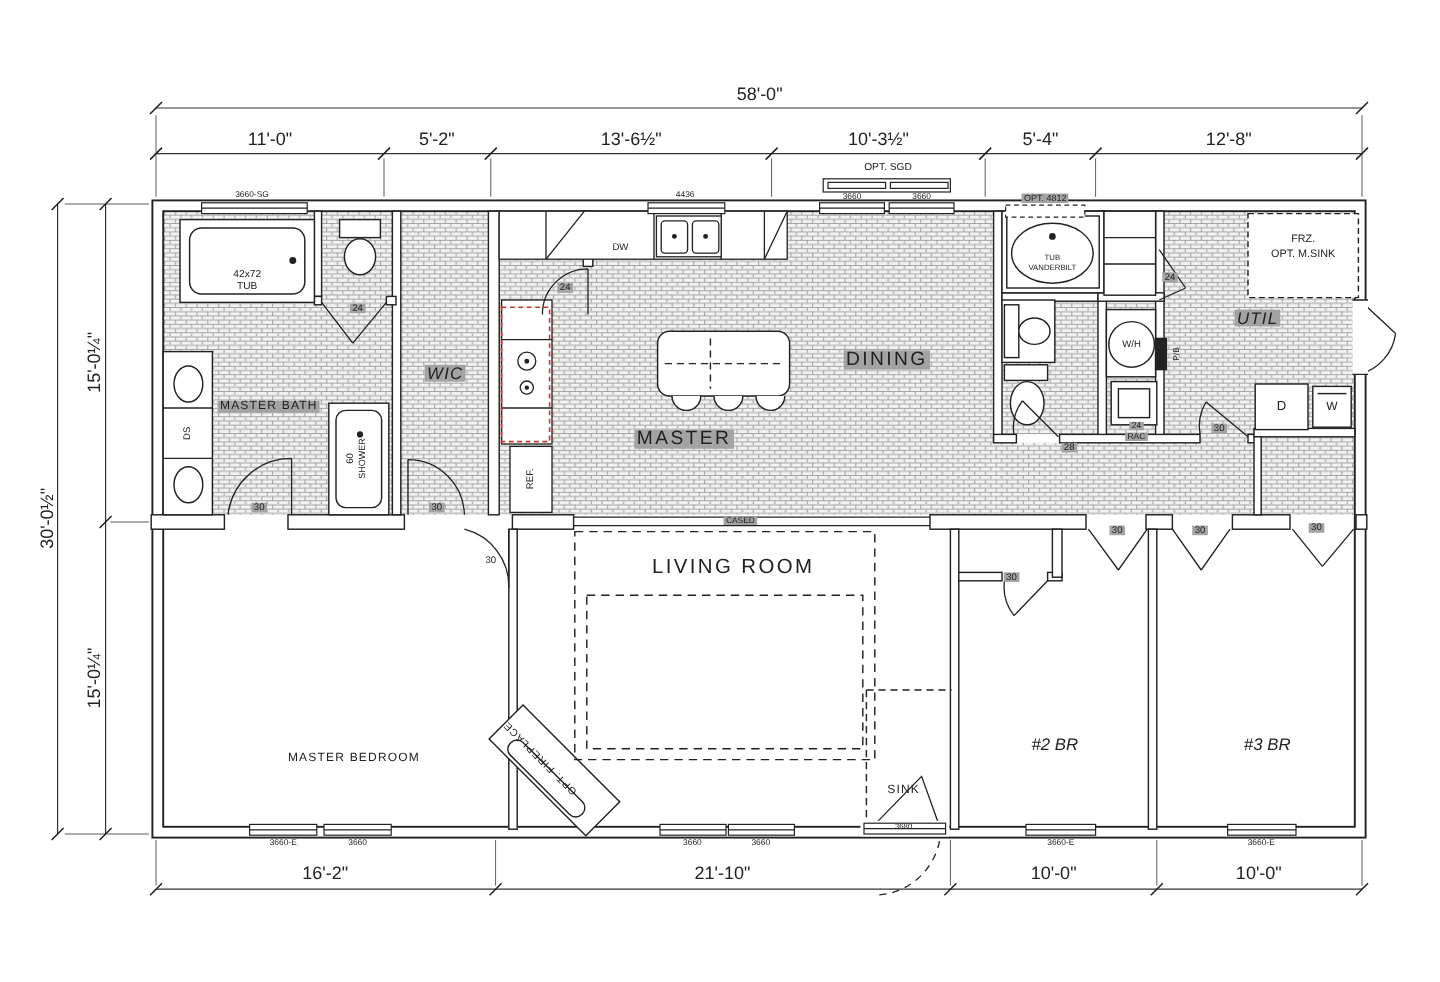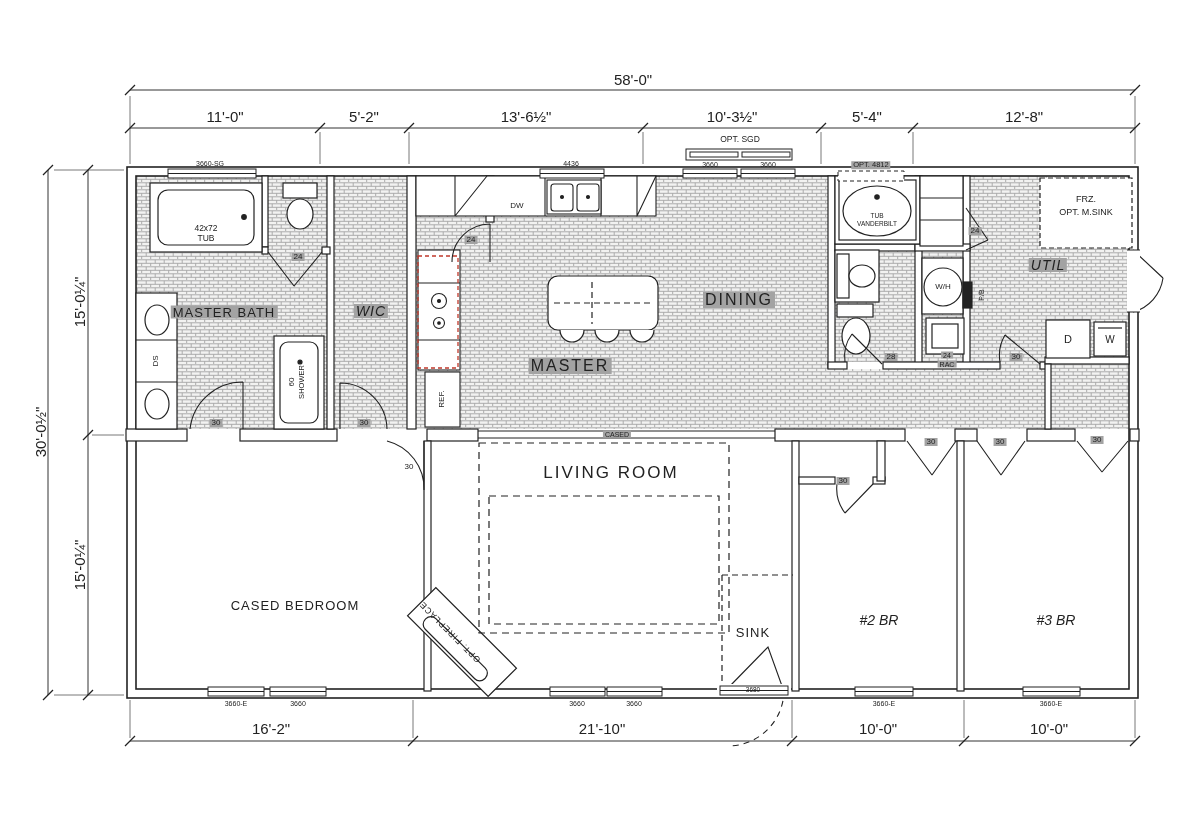--- a/index.html
+++ b/index.html
@@ -5,21 +5,21 @@
   html,body{margin:0;padding:0;background:#fff;}
   #plan{position:relative;width:1200px;height:818px;background:#fff;overflow:hidden;
         font-family:"Liberation Sans",sans-serif;color:#222;}
   #plan svg{position:absolute;left:0;top:0;}
   .lb{position:absolute;transform:translate(-50%,-50%);white-space:nowrap;color:#222;line-height:1;}
   .r90{transform:translate(-50%,-50%) rotate(-90deg);}
   .r225{transform:translate(-50%,-50%) rotate(225deg);}
   .wb{background:#a3a3a3;padding:0 2px;}
   .fs6{font-size:6.5px;} .fs7{font-size:7px;} .fs75{font-size:7.5px;} .fs8{font-size:8px;}
   .fs85{font-size:8.5px;} .fs9{font-size:9px;} .fs10{font-size:10px;} .fs11{font-size:11px;}
-  .fs12{font-size:13px;} .fs14{font-size:14px;font-style:italic;} .fs15{font-size:15px;}
+  .fs12{font-size:10px;margin-top:27px;} .fs14{font-size:14px;font-style:italic;} .fs15{font-size:15px;}
   .fs16{font-size:16px;} .fs17{font-size:17px;}
   .ls1{letter-spacing:1px;} .ls2{letter-spacing:2px;}
 </style>
 </head>
 <body>
 
 <div id="plan">
 
 <svg width="1200" height="818" viewBox="0 0 1200 818">
   <defs>
@@ -262,21 +262,21 @@
 <div class="lb fs15" style="left:602px;top:728px">21'-10"</div>
 <div class="lb fs15" style="left:878px;top:728px">10'-0"</div>
 <div class="lb fs15" style="left:1049px;top:728px">10'-0"</div>
 
 <div class="lb fs12 ls1 wb" style="left:224px;top:312px">MASTER BATH</div>
 <div class="lb fs14 ls1 wb" style="left:371px;top:311px">WIC</div>
 <div class="lb fs16 ls2 wb" style="left:570px;top:366px">MASTER</div>
 <div class="lb fs16 ls2 wb" style="left:739px;top:300px">DINING</div>
 <div class="lb fs14 ls1 wb" style="left:1048px;top:265px">UTIL</div>
 <div class="lb fs17 ls2" style="left:611px;top:472px">LIVING ROOM</div>
-<div class="lb fs12 ls1" style="left:295px;top:605px">CASED BEDROOM</div>
+<div class="lb fs12 ls1" style="left:295px;top:605px">MASTER BEDROOM</div>
 <div class="lb fs12 ls1" style="left:753px;top:632px">SINK</div>
 <div class="lb fs14" style="left:879px;top:620px">#2 BR</div>
 <div class="lb fs14" style="left:1056px;top:620px">#3 BR</div>
 
 <div class="lb fs7" style="left:210px;top:163px">3660-SG</div>
 <div class="lb fs7" style="left:571px;top:163px">4436</div>
 <div class="lb fs85" style="left:740px;top:139px">OPT. SGD</div>
 <div class="lb fs7" style="left:710px;top:164px">3660</div>
 <div class="lb fs7" style="left:768px;top:164px">3660</div>
 <div class="lb fs75 wb" style="left:871px;top:165px">OPT. 4812</div>
@@ -302,21 +302,21 @@
 <div class="lb fs7 r90" style="left:981px;top:295px">P/B</div>
 <div class="lb fs9" style="left:1086px;top:199px">FRZ.</div>
 <div class="lb fs9" style="left:1086px;top:212px">OPT. M.SINK</div>
 <div class="lb fs11" style="left:1068px;top:339px">D</div>
 <div class="lb fs10" style="left:1110px;top:340px">W</div>
 <div class="lb fs85 r225 ls1" style="left:450px;top:632px">OPT. FIREPLACE</div>
 
 <div class="lb fs8 wb" style="left:298px;top:257px">24</div>
 <div class="lb fs8 wb" style="left:471px;top:240px">24</div>
 <div class="lb fs8 wb" style="left:975px;top:231px">24</div>
-<div class="lb fs8 wb" style="left:891px;top:357px">28</div>
+<div class="lb fs8 wb" style="left:891px;top:373px">28</div>
 <div class="lb fs7 wb" style="left:947px;top:355px">24</div>
 <div class="lb fs7 wb" style="left:947px;top:364px">RAC</div>
 <div class="lb fs8 wb" style="left:216px;top:423px">30</div>
 <div class="lb fs8 wb" style="left:364px;top:423px">30</div>
 <div class="lb fs8" style="left:409px;top:467px">30</div>
 <div class="lb fs8 wb" style="left:1016px;top:357px">30</div>
 <div class="lb fs8 wb" style="left:843px;top:481px">30</div>
 <div class="lb fs8 wb" style="left:931px;top:442px">30</div>
 <div class="lb fs8 wb" style="left:1000px;top:442px">30</div>
 <div class="lb fs8 wb" style="left:1097px;top:440px">30</div>

